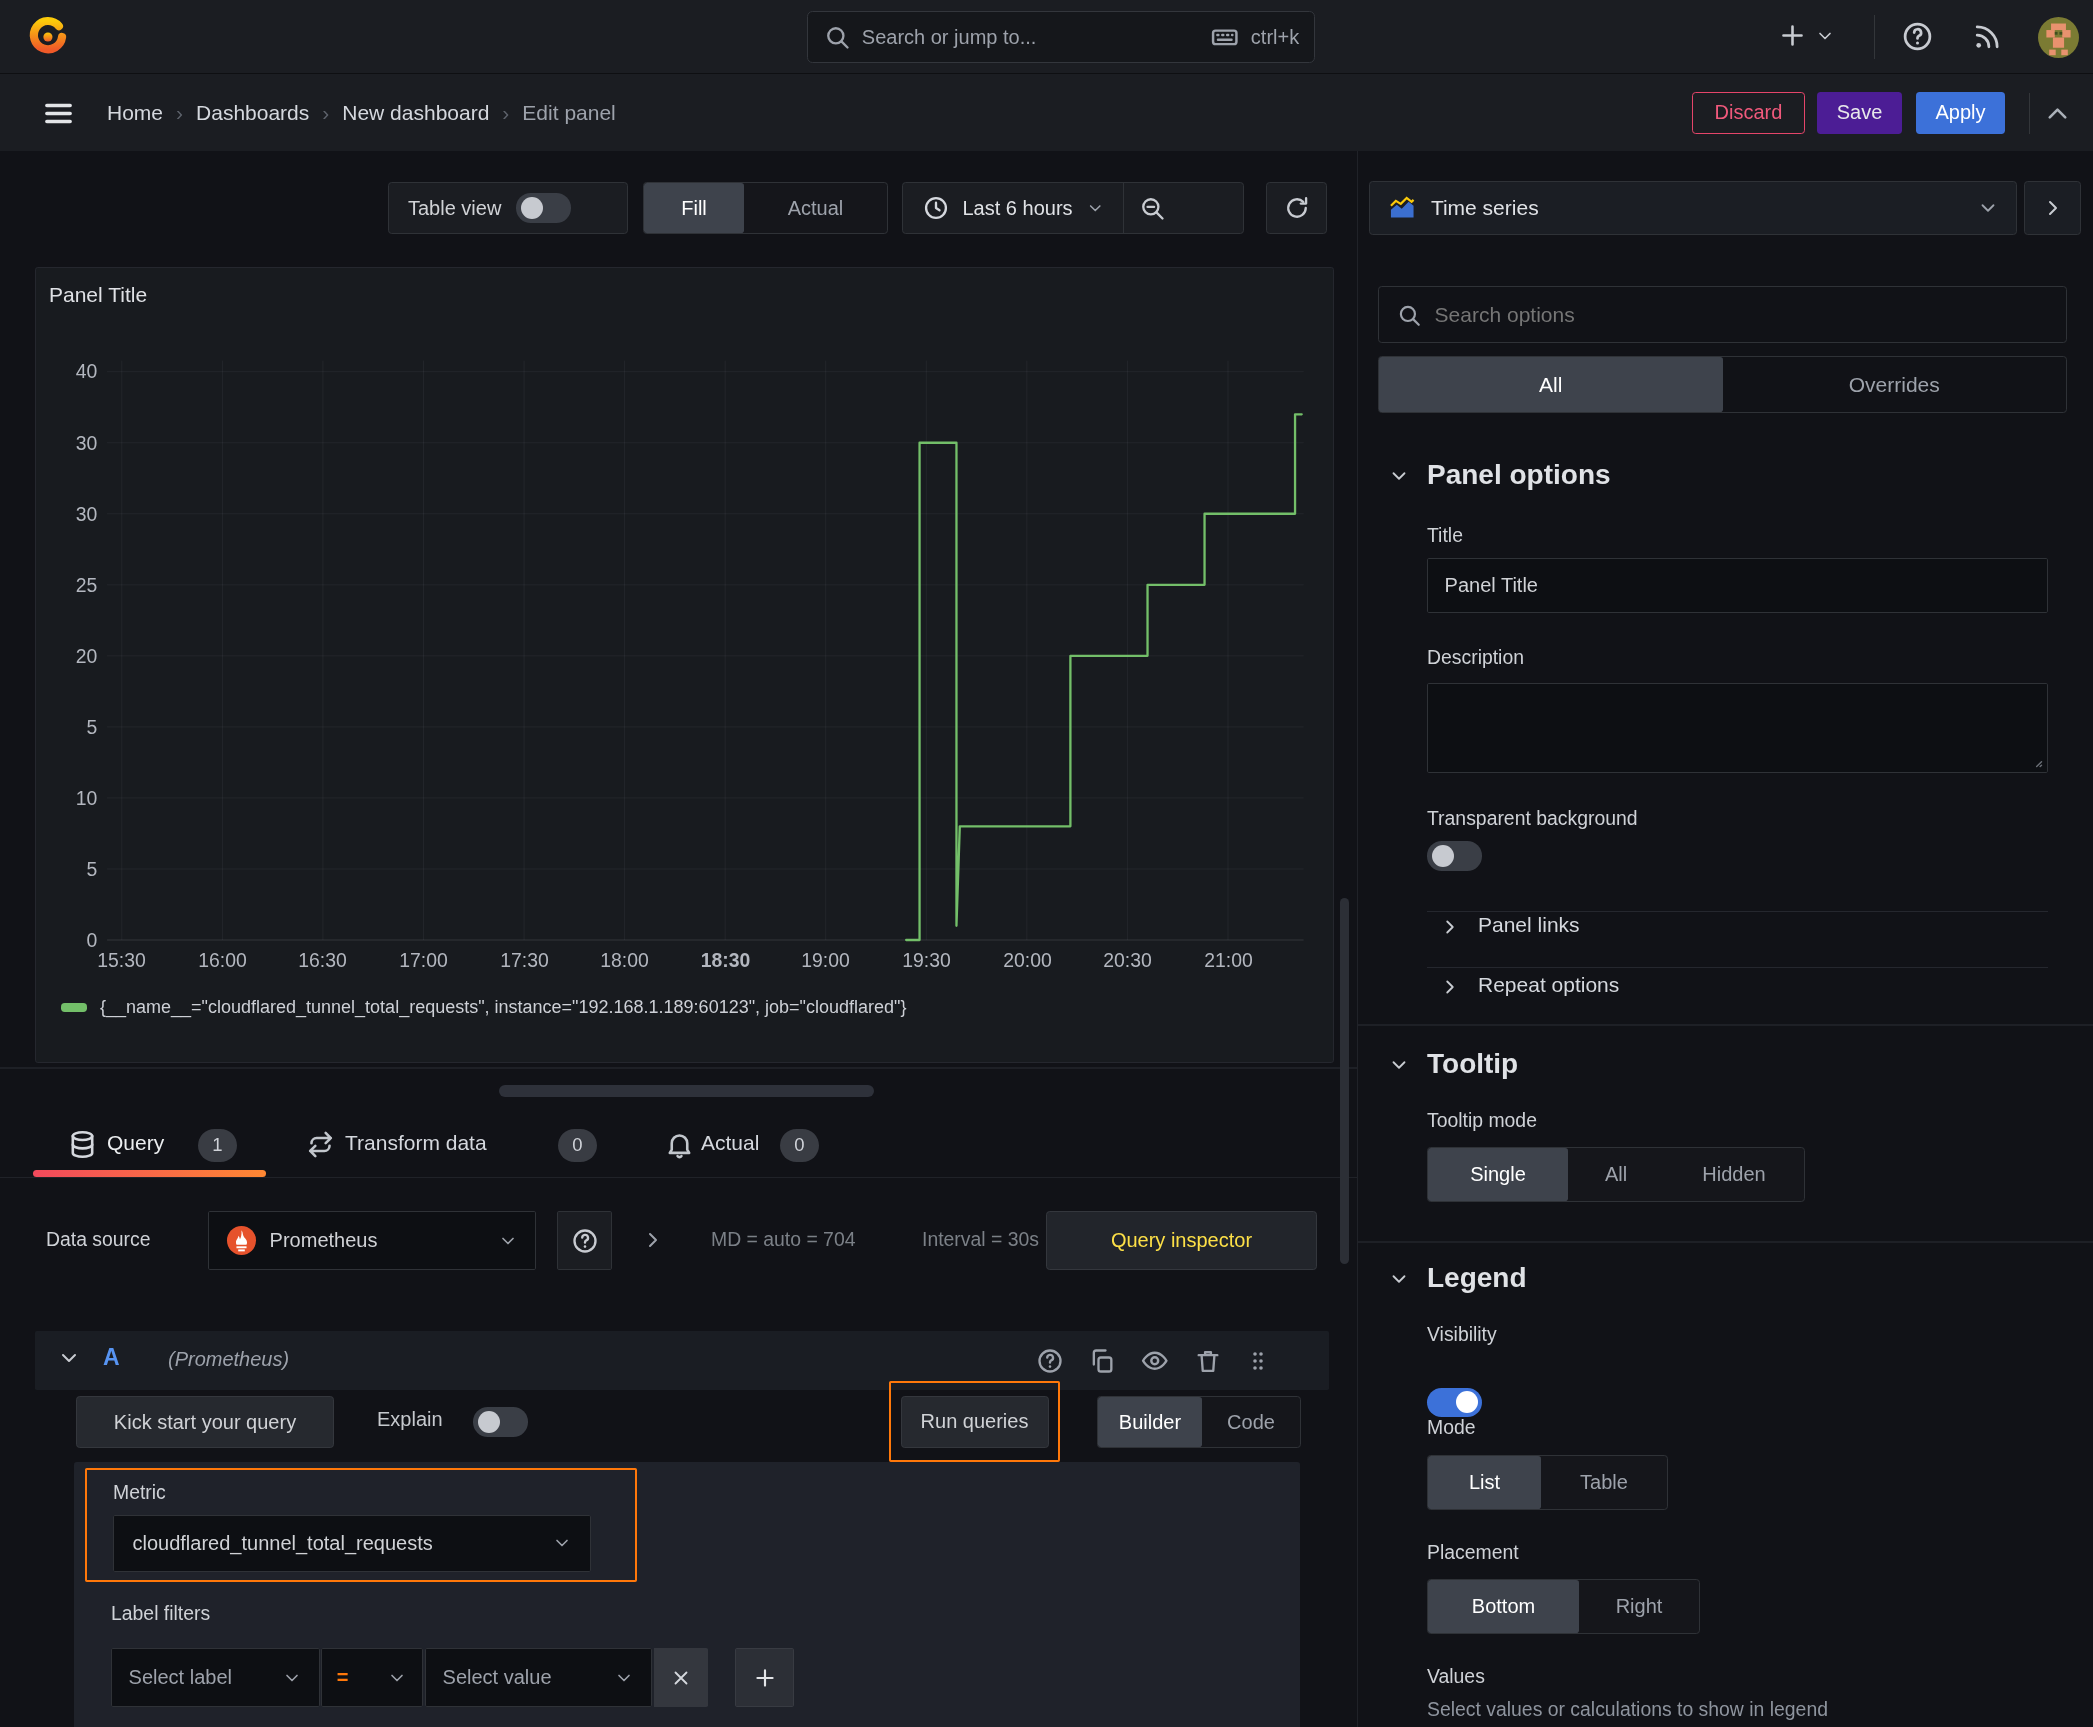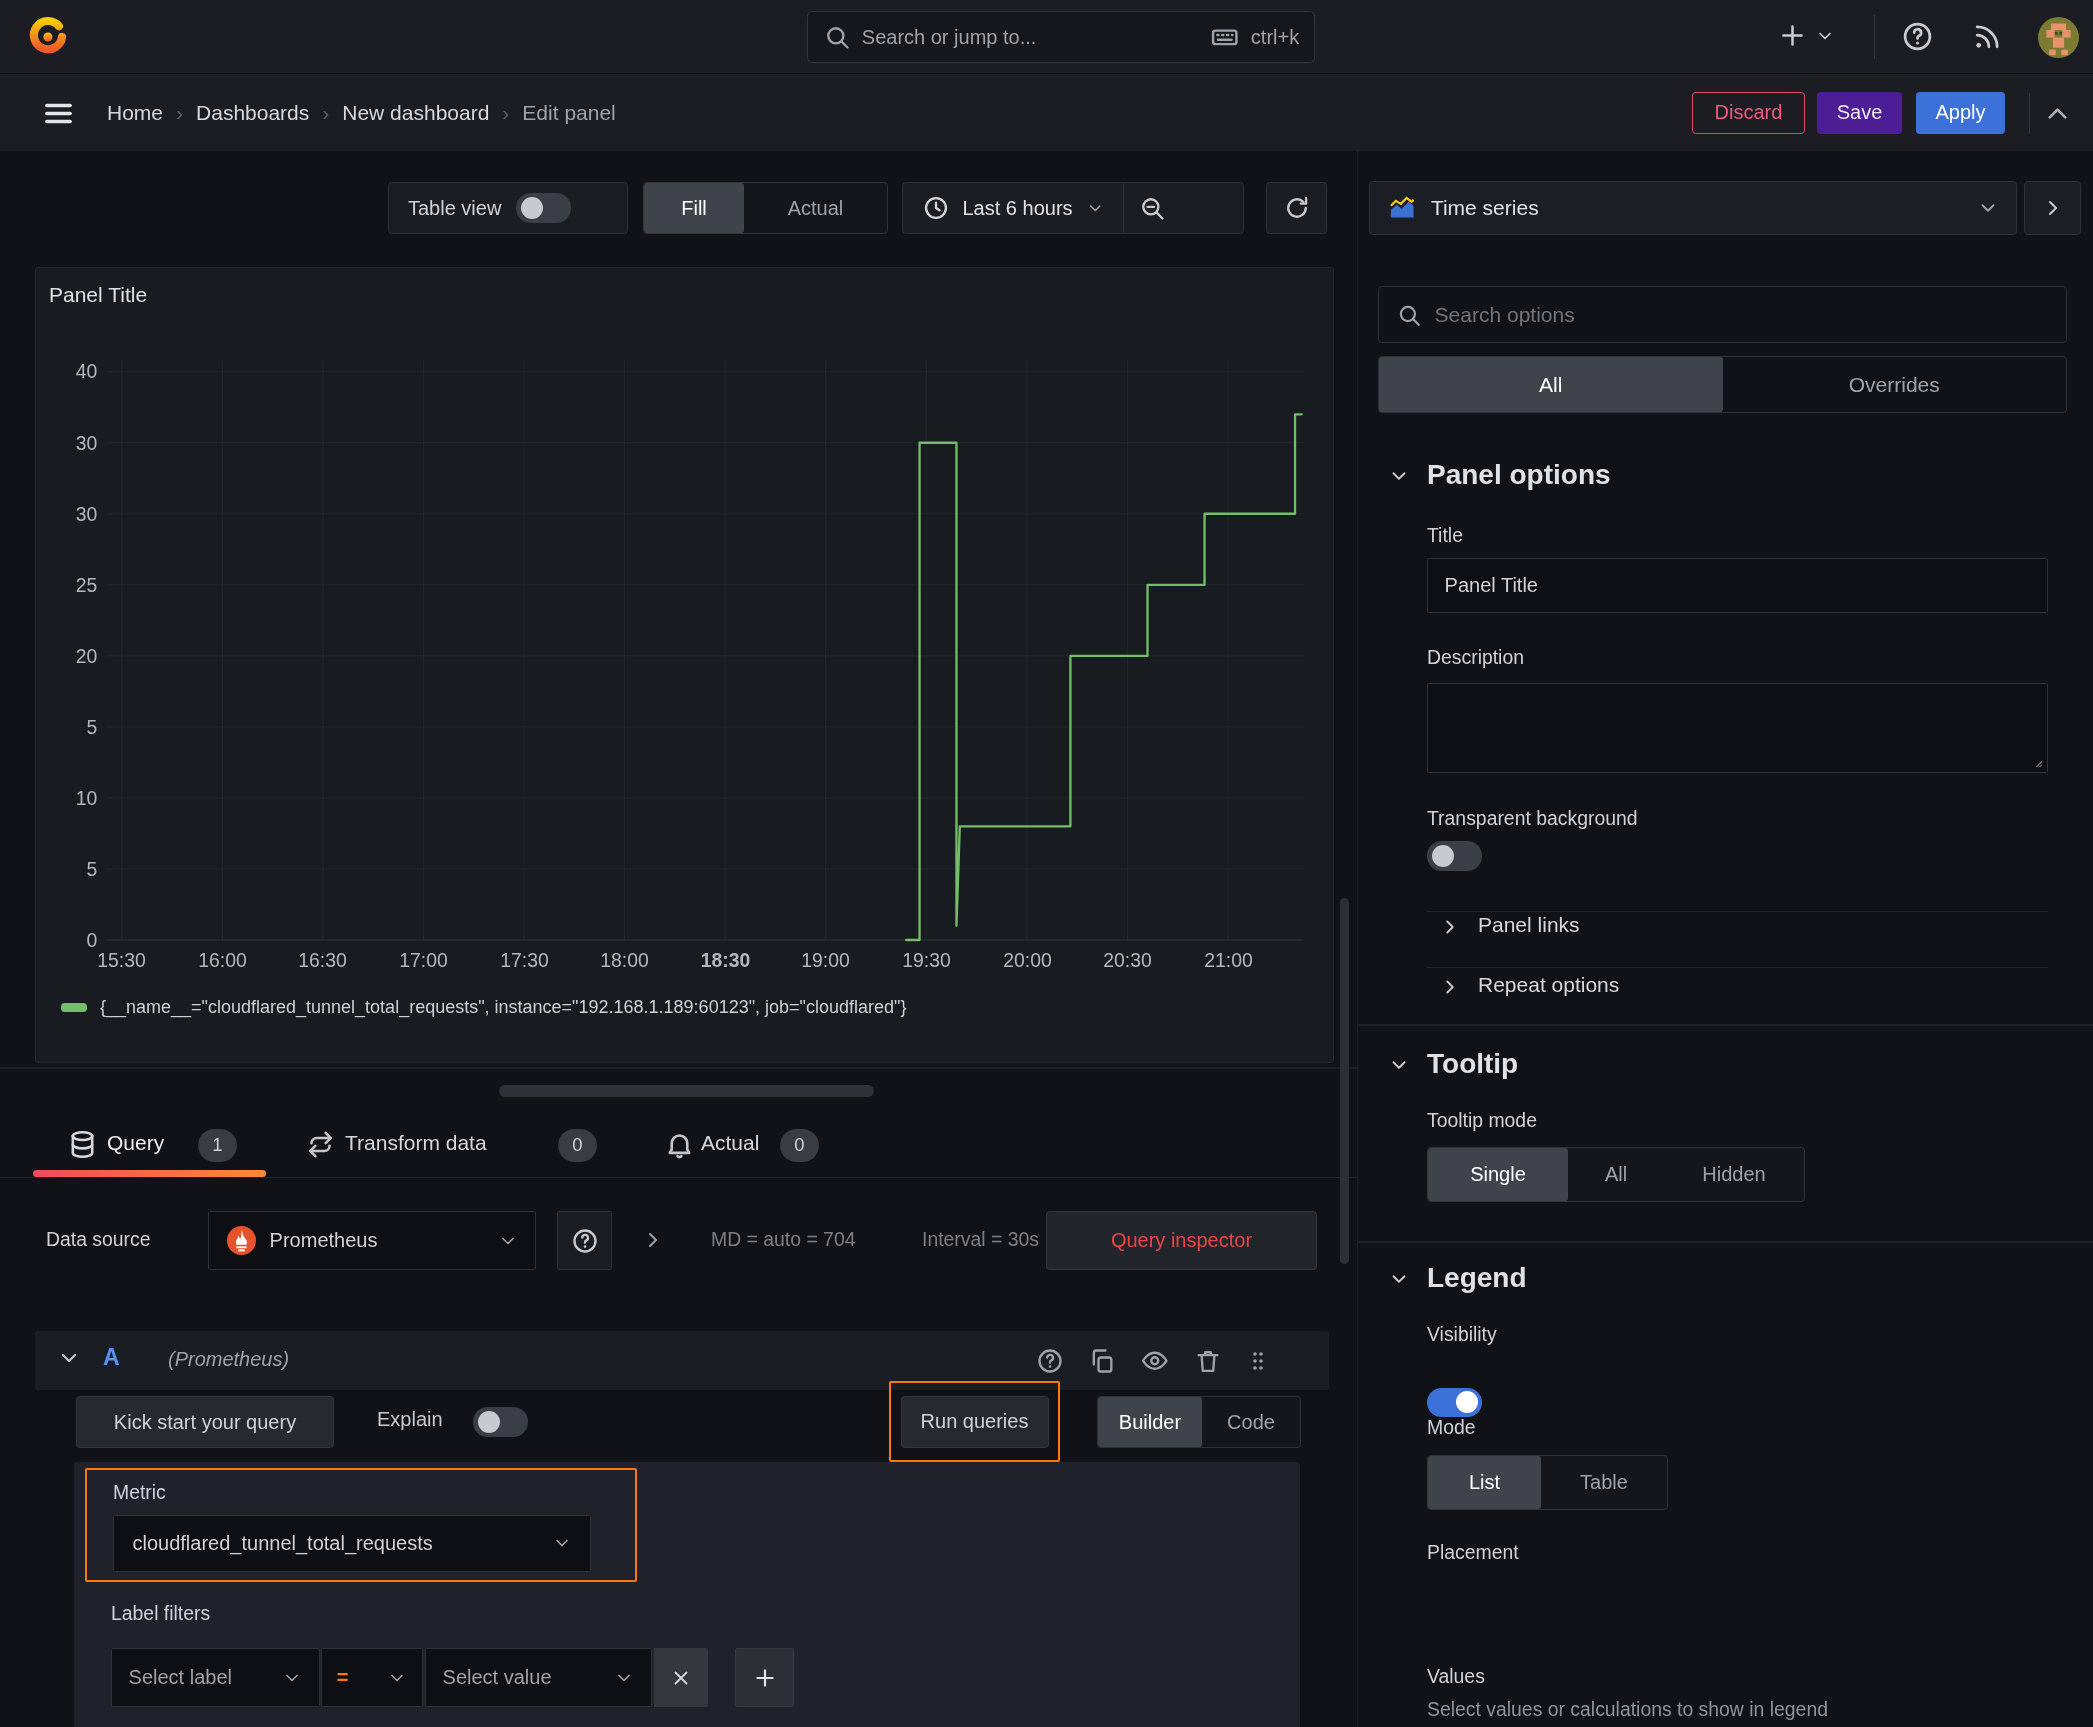--- a/index.html
+++ b/index.html
@@ -333,21 +333,21 @@
         <circle cx="12" cy="16.8" r="1.1" fill="currentColor" stroke="none"></circle>
       </svg>
   </div>
   <div class="abs" style="left:641px;top:1077px;color:#9da2ab">
     <svg class="ic" width="24" height="24" viewBox="0 0 24 24">
         <path d="M9 6l6 6-6 6"></path>
       </svg>
   </div>
   <div class="abs dimtxt" style="left:711px;top:1077px">MD = auto = 704</div>
   <div class="abs dimtxt" style="left:922px;top:1077px">Interval = 30s</div>
-  <div class="btn abs" style="left:1046px;top:1060px;width:271px;height:59px;background:#22252b;border:0.9px solid #34373d;color:#ef4444;font-weight:500">Query inspector</div>
+  <div class="btn abs" style="left:1046px;top:1060px;width:271px;height:59px;background:#22252b;border:0.9px solid #34373d;color:#fde047;font-weight:500">Query inspector</div>
 
   <div class="qheader">
     <div class="abs" style="left:22px;top:14.8px;color:#c8cbd1">
       <svg class="ic" width="24" height="24" viewBox="0 0 24 24">
           <path d="M6 9l6 6 6-6"></path>
         </svg>
     </div>
     <div class="abs" style="left:68px;top:13px;font-size:23px;font-weight:600;color:#5794f2">A</div>
     <div class="abs" style="left:133px;top:16.6px;font-size:20px;font-style:italic;color:#9da2ab">(Prometheus)</div>
     <div class="qicons" style="left:1001px">
@@ -547,17 +547,21 @@
       <span class="knob"></span>
     </div>
 
   <div class="abs opt-label" style="left:69px;top:1265px">Mode</div>
   <div class="seg abs" style="left:69px;top:1304px;height:55px">
     <div class="opt sel" style="width:113px">List</div>
     <div class="opt" style="width:126px">Table</div>
   </div>
 
   <div class="abs opt-label" style="left:69px;top:1390px">Placement</div>
+  <div class="seg abs" style="left:69px;top:1428px;height:55px">
+    <div class="opt sel" style="width:151px">Bottom</div>
+    <div class="opt" style="width:120px">Right</div>
+  </div>
 
   <div class="abs opt-label" style="left:69px;top:1514px;font-weight:500">Values</div>
   <div class="abs hint" style="left:69px;top:1547px">Select values or calculations to show in legend</div>
 </div>
 
 
 </body></html>

